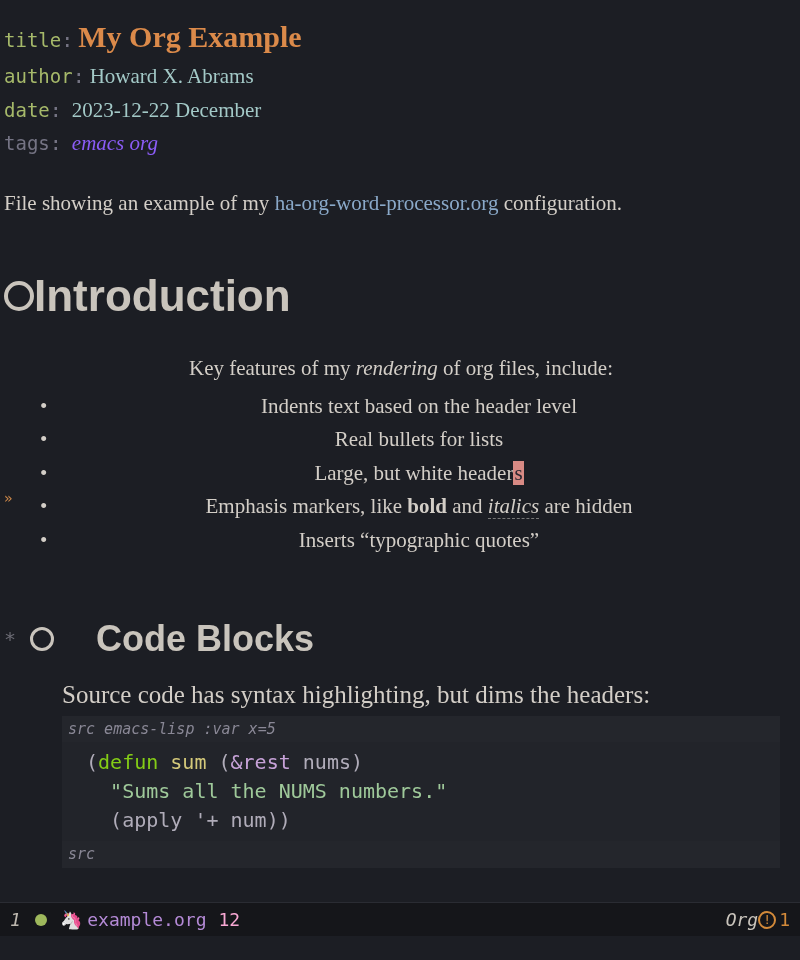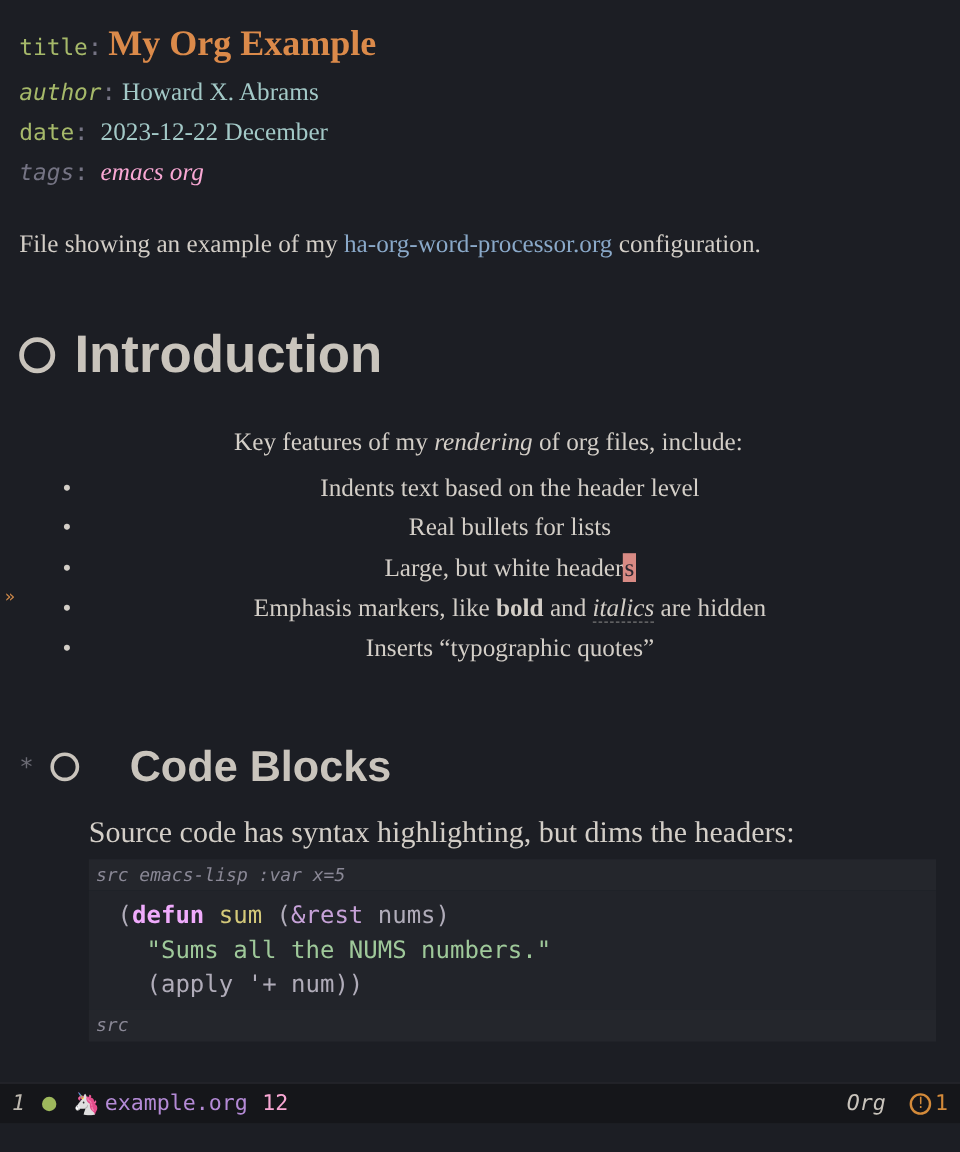--- a/index.html
+++ b/index.html
@@ -6,46 +6,46 @@
   html, body {
     margin: 0; padding: 0;
     width: 800px; height: 960px;
     background: #1c1e24;
     color: #cfc9c2;
     font-family: Georgia, 'Times New Roman', serif;
     font-size: 20px;
     overflow: hidden;
   }
   .buffer {
-    padding: 14px 20px 0 16px;
+    padding: 14px 20px 0 4px;
     line-height: 1.5;
     height: 898px;
   }
   .fringe {
     position: absolute;
     left: 4px;
     top: 490px;
     color: #d08a4a;
     font-family: monospace;
     font-size: 14px;
   }
   .meta-line { margin-bottom: 2px; }
   .meta-key { font-family: monospace; font-size: 19px; }
   .key-title  { color: #a6b96a; }
-  .key-author { color: #a6b96a; font-style: italic; }
+  .key-author { color: #a6b96a; }
   .key-date   { color: #a6b96a; }
-  .key-tags   { color: #757484; font-style: italic; }
+  .key-tags   { color: #757484; }
   .colon      { color: #757484; font-family: monospace;}
   .val-title  { color: #db8a4a; font-weight: bold; font-size: 30px; font-family: Georgia, serif; }
   .val-author { color: #a3c9c7; font-size: 21px; }
   .val-date   { color: #a3c9c7; font-size: 21px; }
-  .val-tags   { color: #f9a8d4; font-style: italic; font-size: 21px; }
+  .val-tags   { color: #8b5cf6; font-style: italic; font-size: 21px; }
   .para { margin-top: 28px; color: #d3cec7; font-size: 21px;}
   .link { color: #8aa9c9; cursor: pointer; }
-  .h1-row { display: flex; align-items: center; gap: 16px; margin-top: 44px; }
+  .h1-row { display: flex; align-items: center; gap: 0; margin-top: 44px; }
   .h2-row { display: flex; align-items: center; gap: 14px; margin-top: 56px; }
   .bullet-icon {
     width: 30px; height: 30px; border: 4px solid #c9c4bc; border-radius: 50%;
     display: inline-block; flex-shrink: 0;
   }
   .bullet-icon-sm {
     width: 24px; height: 24px; border: 3px solid #c9c4bc; border-radius: 50%;
     display: inline-block; flex-shrink: 0;
   }
   .star { color: #6b6b74; font-family: monospace; font-size: 20px;}
@@ -75,41 +75,41 @@
   .src-para { font-size: 25px; color: #d3cec7; margin-top: 10px;}
   .src-head {
     font-family: monospace; font-size: 15px; font-style: italic; color: #8a8896;
     background: #24262c; padding: 2px 6px; margin-top: 2px;
   }
   .src-body {
     background: #22242a; font-family: monospace; font-size: 20px;
     padding: 6px 10px 6px 24px; line-height: 1.45; white-space: pre;
   }
   .tok-paren { color: #b0acb9; }
-  .tok-kw    { color: #f0abfc; font-weight: bold; }
+  .tok-kw    { color: #84cc16; font-weight: normal; }
   .tok-fn    { color: #d4c97a; }
   .tok-sym   { color: #c7a2d8; }
   .tok-args  { color: #b0acb9; }
   .tok-str   { color: #9fc99a; }
   .src-foot { font-family: monospace; font-size: 15px; font-style: italic; color: #8a8896; background:#24262c; padding:2px 6px;}
   
   .modeline {
     position: absolute; left: 0; bottom: 24px; width: 800px; height: 34px;
     background: #15161a;
     display: flex; align-items: center;
     font-family: monospace; font-size: 18px;
     padding: 0 10px; color: #c9c4bc;
     border-top: 1px solid #2a2c33;
   }
   .modeline .win-num { font-style: italic; color: #bdb8af; margin-right: 14px;}
   .dot { width: 12px; height:12px; border-radius:50%; background:#9eb85c; display:inline-block; margin-right: 14px;}
   .unicorn { color:#b48ad6; margin-right: 4px; font-size:18px;}
   .filename { color:#b48ad6; margin-right: 12px;}
   .linenum { color:#f9a8d4; }
-  .modeline-right { margin-left: auto; display:flex; align-items:center; gap:20px;}
+  .modeline-right { margin-left: auto; display:flex; align-items:center; gap:0;}
   .mode-name { font-style: italic; color:#c9c4bc;}
   .warn-ring {
     width:18px; height:18px; border:2px solid #d38a3a; border-radius:50%;
     display:inline-flex; align-items:center; justify-content:center;
     color:#d38a3a; font-size:13px; line-height:1;
   }
   .warn-count { color:#d38a3a; }
   .minibuffer {
     position:absolute; left:0; bottom:0; width:800px; height:24px;
     background:#1c1e24;

